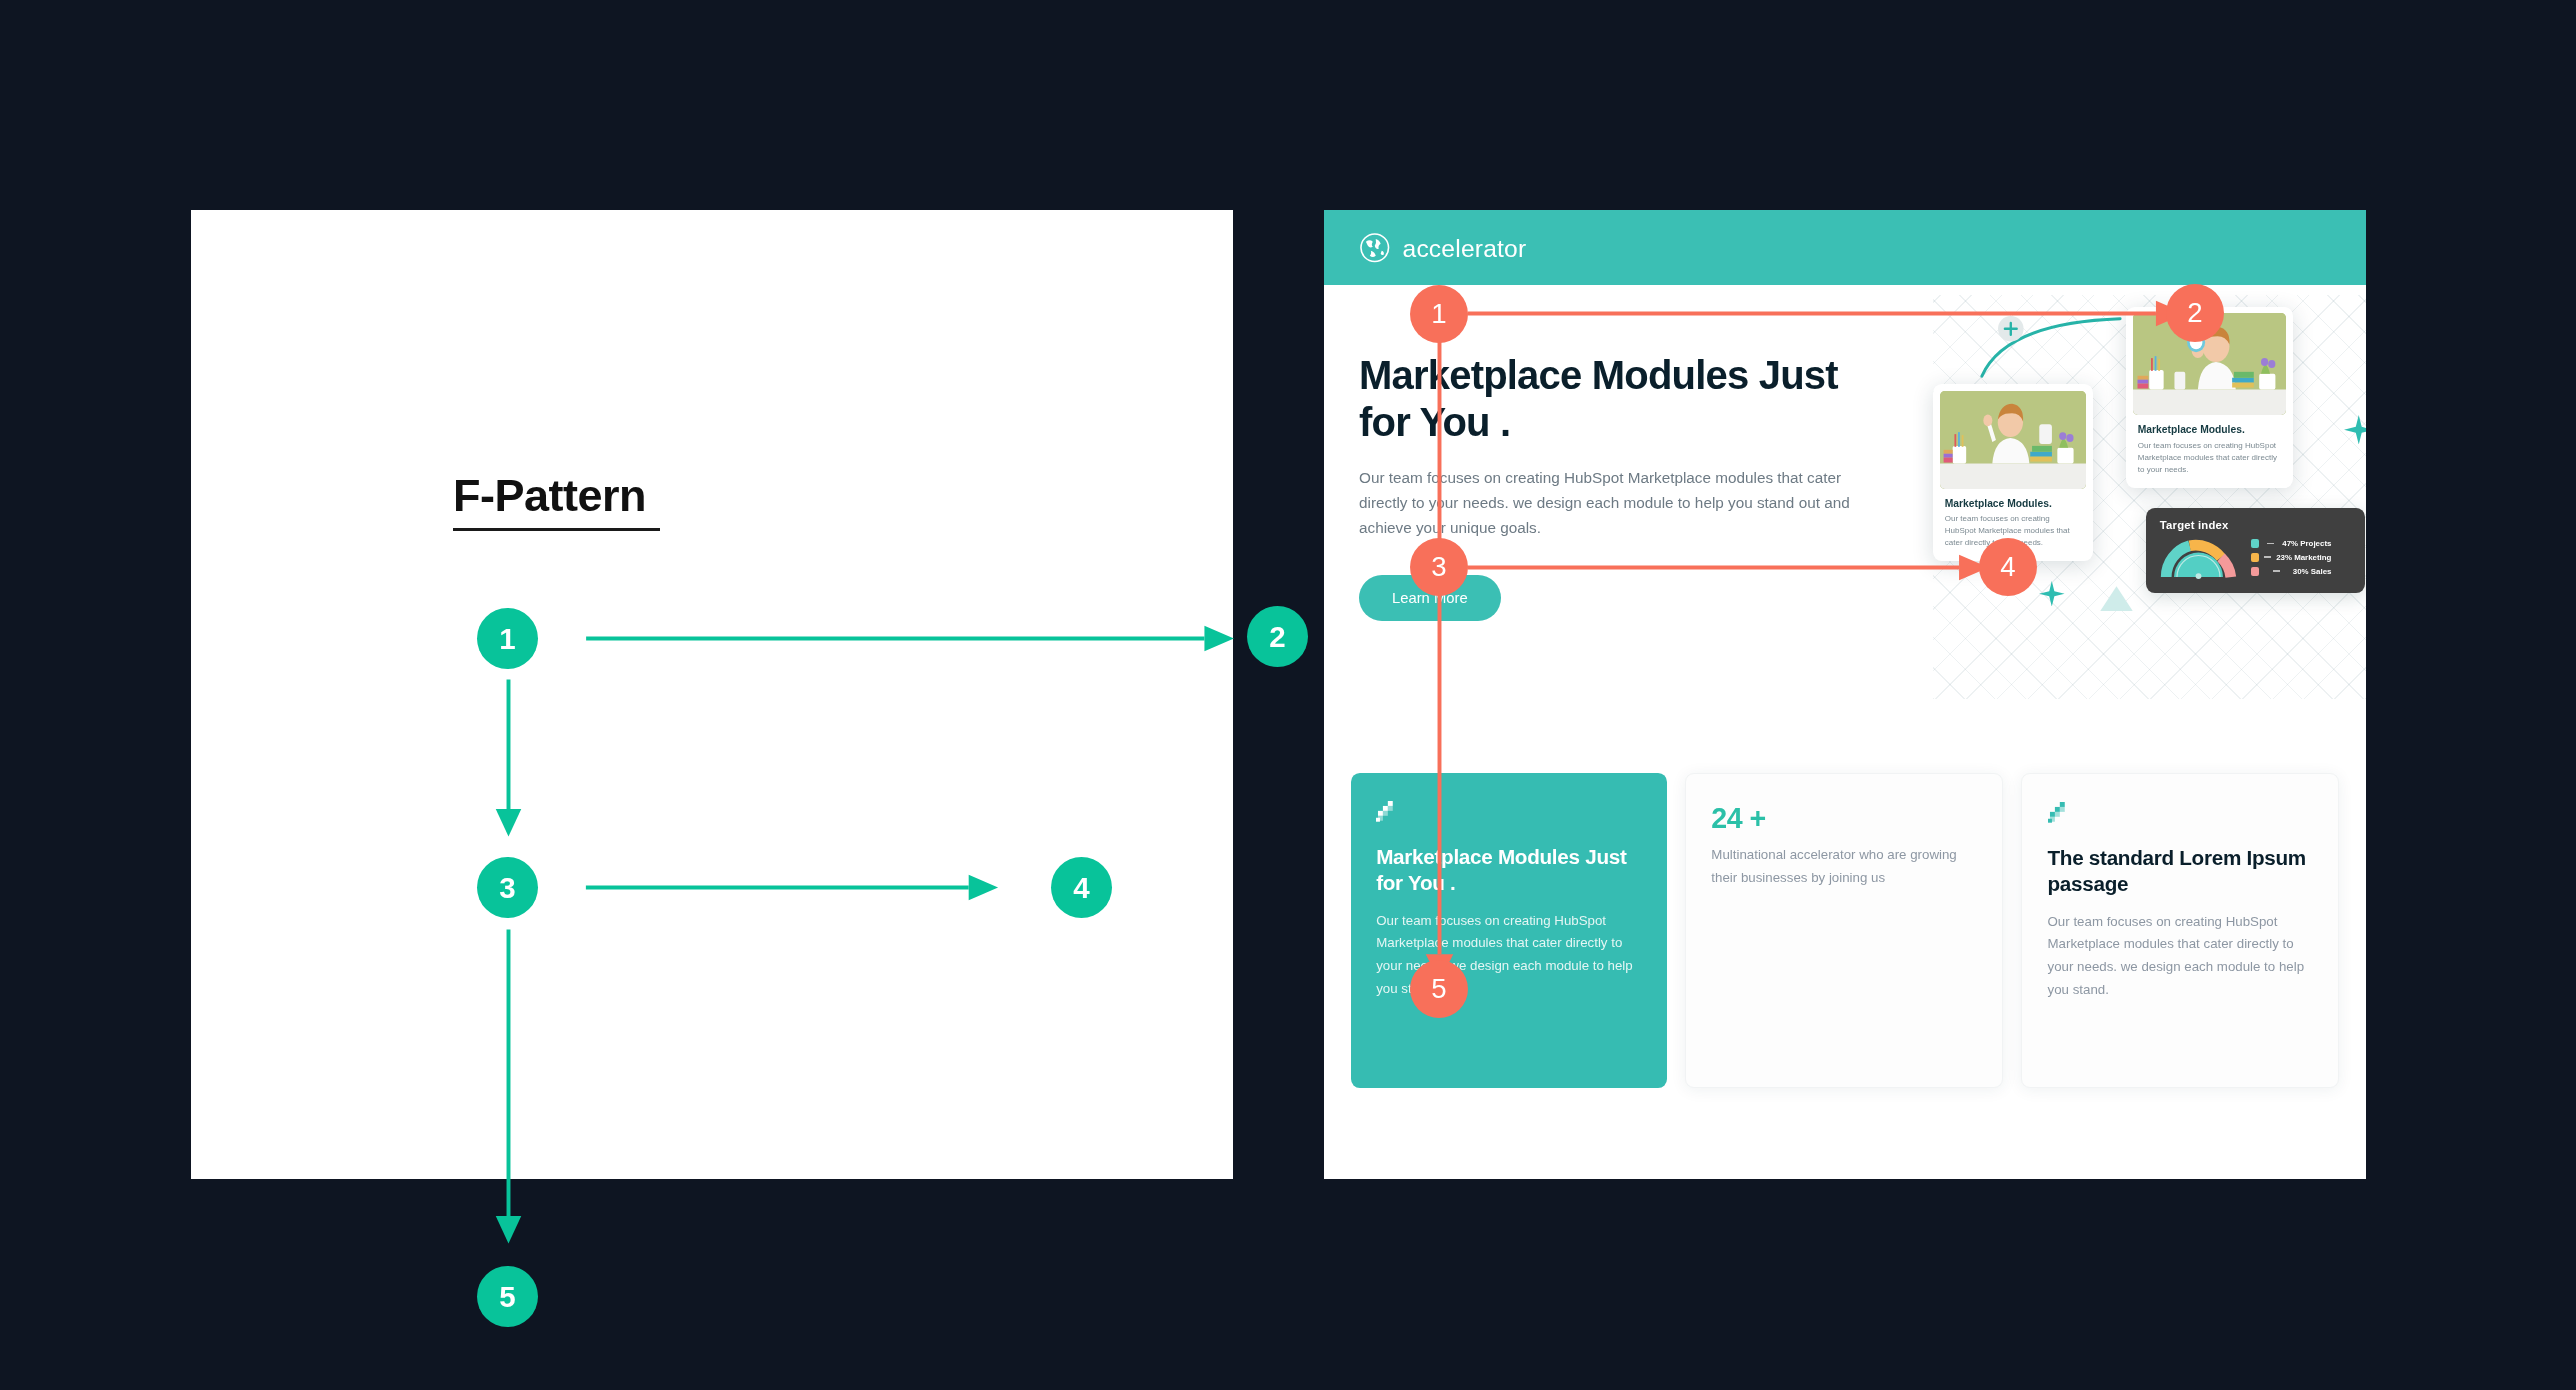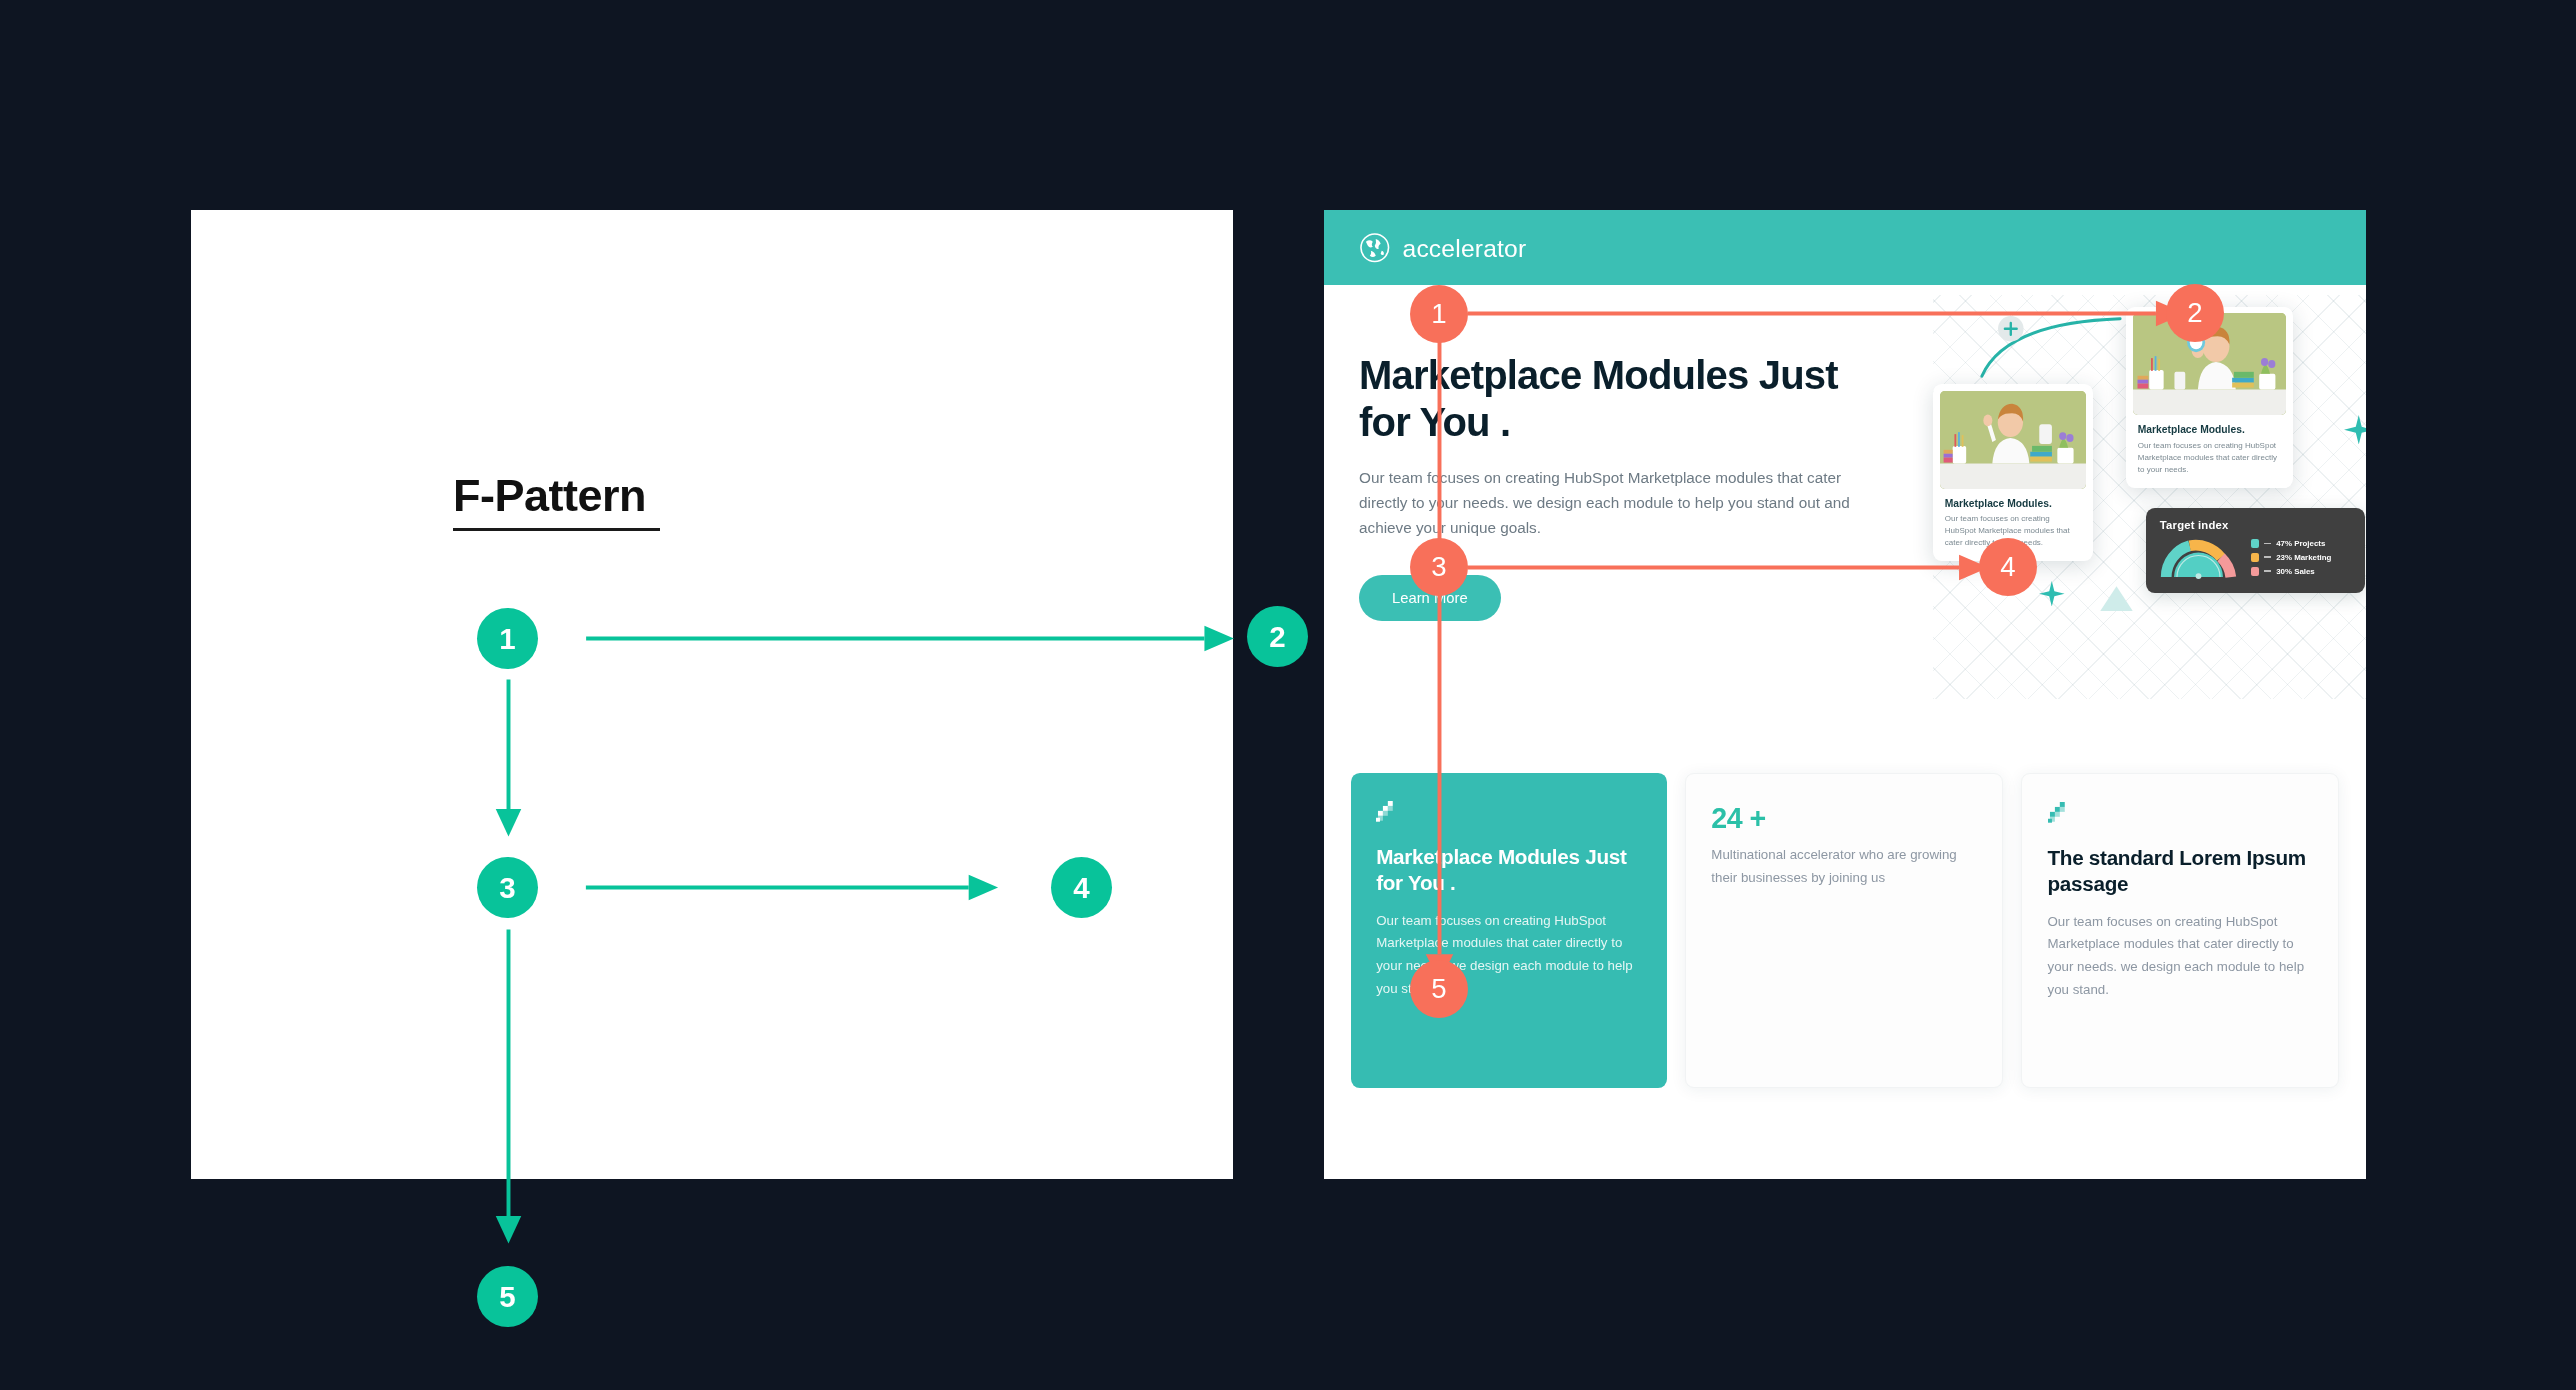--- a/index.html
+++ b/index.html
@@ -198,21 +198,21 @@
     box-shadow: 0 4.9px 17.7px rgba(20,60,60,.16);
   }
   .target-title {
     color: #ffffff;
     font-size: 11.3px;
     font-weight: 700;
     letter-spacing: 0.2px;
   }
   .target-body { display: flex; align-items: flex-end; gap: 13.8px; margin-top: 3.9px; }
   .legend { display: flex; flex-direction: column; gap: 4.9px; padding-bottom: 3.9px; }
-  .legend-row { display: flex; align-items: center; gap: 4.9px; }
+  .legend-row { display: flex; align-items: center; gap: 4.9px; justify-content: space-between; }
   .legend-sw { width: 8.9px; height: 8.9px; border-radius: 2px; }
   .legend-dash { width: 6.9px; height: 1.5px; background: rgba(255,255,255,.65); }
   .legend-txt { color: #ffffff; font-size: 7.9px; font-weight: 600; white-space: nowrap; }
   .spark { position: absolute; }
 
   
   .cards {
     position: absolute;
     left: 0; top: 563px;
     width: 100%;

